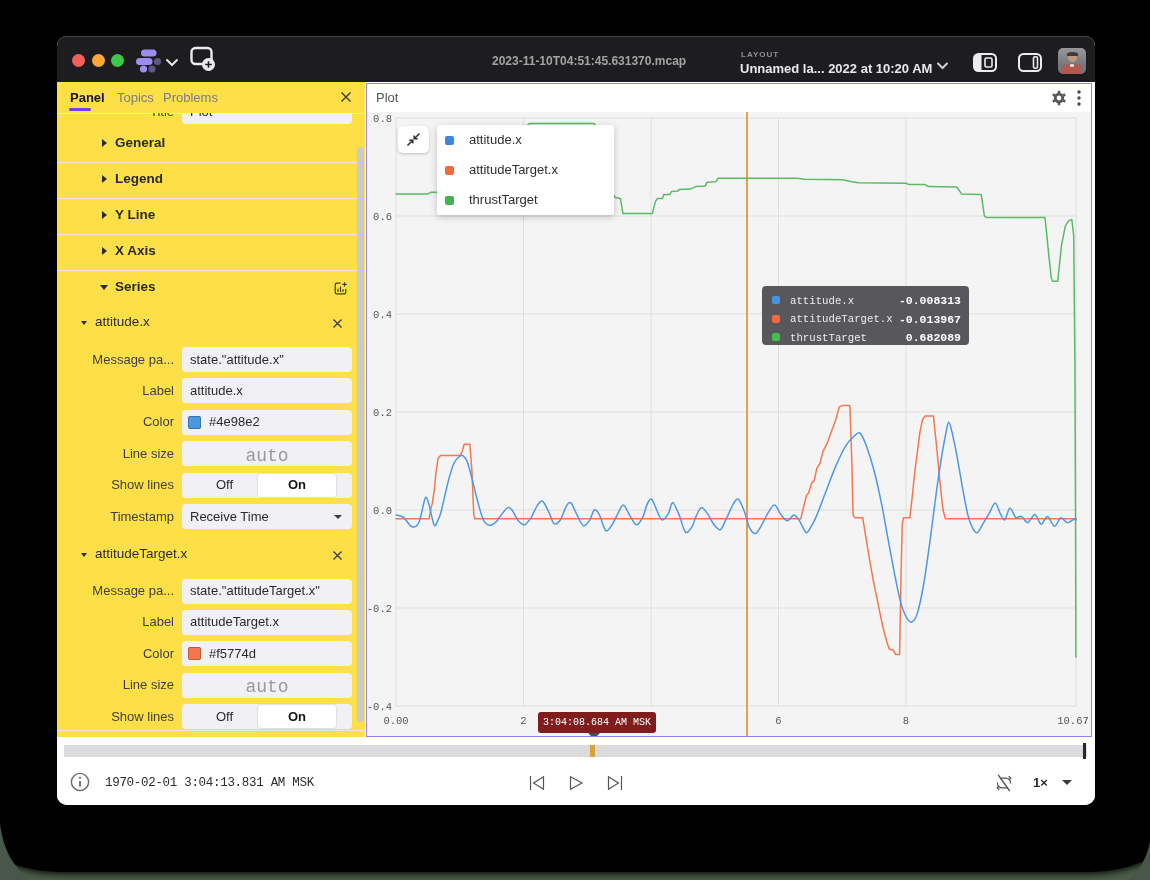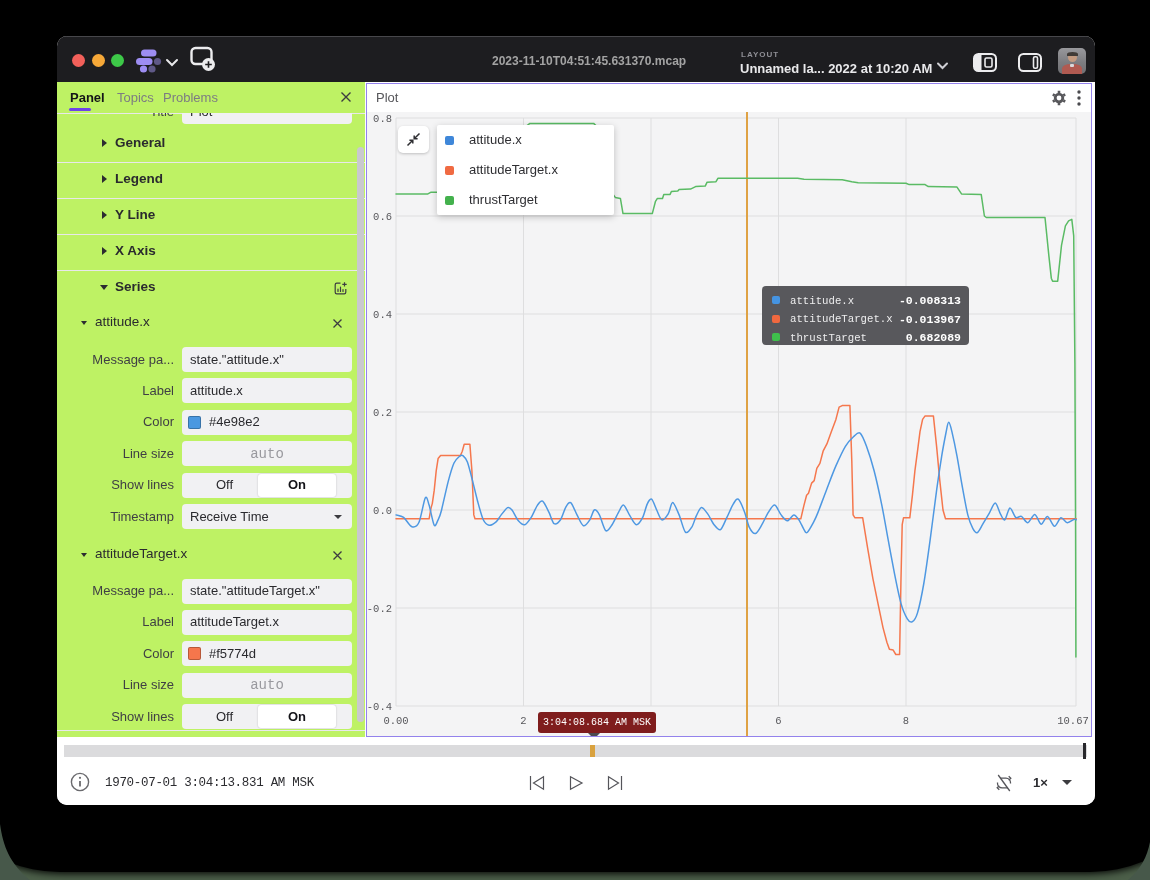--- a/index.html
+++ b/index.html
@@ -12,42 +12,42 @@
   border-top:1px solid #47474b; }
 .tl { position:absolute; top:17px; width:13px; height:13px; border-radius:50%; }
 .ttl { position:absolute; top:17px; color:#a3a3a3; font-size:12px; font-weight:700; }
 #laylab { position:absolute; left:684px; top:13px; color:#8f8f95; font-size:8px;
   font-weight:700; letter-spacing:1px; }
 #layname { position:absolute; left:683px; top:23.5px; color:#e9e9eb; font-size:13px; font-weight:700; }
 
 #avatar { position:absolute; left:1001px; top:11px; width:28px; height:26px; border-radius:5px;
   background:linear-gradient(#98989c 0%, #7d7d81 55%, #6f6f73 100%); overflow:hidden; }
 
-#sidebar { position:absolute; left:0; top:46px; width:308px; height:694px; background:#bef264; }
+#sidebar { position:absolute; left:0; top:46px; width:308px; height:694px; background:#fde047; }
 .tab { position:absolute; top:8px; font-size:13px; color:#7c7c82; }
 #tabline { position:absolute; left:12px; top:26px; width:22px; height:3px;
   background:#6e43e8; border-radius:2px; }
 .divider { position:absolute; left:0; width:308px; height:1px; background:#e8e8ea; }
 .secrow { position:absolute; left:0; width:308px; height:36px;margin-left:36px; }
 .caret { position:absolute; left:9px; top:13px; width:0; height:0;
   border-left:5px solid #2c2c30; border-top:4px solid transparent; border-bottom:4px solid transparent; }
 .caret-open { position:absolute; left:7px; top:15px; width:0; height:0;
   border-top:5px solid #2c2c30; border-left:4px solid transparent; border-right:4px solid transparent; }
 .caret-open.small { left:24px; top:10px; border-top-width:4.5px; border-left-width:3.8px; border-right-width:3.8px; }
 .sectxt { position:absolute; left:22px; top:9px; font-size:13.5px; font-weight:700; color:#2a2a2e; }
 .addico { position:absolute; left:276px; top:281px; }
 .shead { position:absolute; left:0; width:308px; height:25px; }
 .sheadtxt { position:absolute; left:38px; top:3px; font-size:13.5px; color:#2a2a2e; }
 .xico { position:absolute; left:275px; }
 .flabel { position:absolute; left:0; width:117px; text-align:right; font-size:13px;
   color:#3f3f44; padding-top:4.5px; height:25px; }
 .finput { position:absolute; left:125px; width:170px; height:25px; background:#f1f1f3;
   border-radius:4px; font-size:13px; color:#2a2a2e; padding:4.5px 0 0 8px; }
 .fauto { color:#99999e; text-align:center; padding-left:0;
-  font-family:"Liberation Mono", monospace; font-size:14px; }
+  font-family:"Liberation Mono", monospace; font-size:18px; }
 .swatch { position:absolute; left:6px; top:6px; width:13px; height:13px; border-radius:2px;
   border:1px solid rgba(0,0,0,0.25); }
 .hex { position:absolute; left:27px; top:4.5px; }
 .fseg { position:absolute; left:125px; width:170px; height:25px; background:#f1f1f3;
   border-radius:4px; }
 .segoff { position:absolute; left:0; top:4.5px; width:85px; text-align:center;
   font-size:13px; color:#2a2a2e; }
 .segon { position:absolute; left:76px; top:1px; width:78px; height:23px; background:#fff;
   border-radius:3px; text-align:center; font-size:13px; font-weight:700; color:#121217;
   padding-top:3.5px; box-shadow:0 0 2px rgba(0,0,0,0.22); }
@@ -340,21 +340,21 @@
   </div>
   <div id="playbar">
     <div id="track"></div>
     <div id="hovertick"></div>
     <div id="endcap"></div>
     <svg width="20" height="20" style="position:absolute;left:13px;top:35px" viewBox="0 0 20 20" fill="none" stroke="#6a6a6e" stroke-width="1.4">
       <circle cx="10" cy="10" r="8.6"></circle>
       <path d="M10 9 V14.5" stroke-width="1.8"></path>
         <circle cx="10" cy="5.8" r="1.1" fill="#6a6a6e" stroke="none"></circle>
     </svg>
-    <div id="stamp">1970-07-01 3:04:13.831 AM MSK</div>
+    <div id="stamp">1970-02-01 3:04:13.831 AM MSK</div>
     <svg width="17" height="16" style="position:absolute;left:472px;top:37.5px" viewBox="0 0 17 16" stroke="#55555a" stroke-width="1.2" fill="none">
       <path d="M1.5 1 V15"></path>
         <path d="M14.5 1.8 L4.5 8 L14.5 14.2 Z"></path>
     </svg>
     <svg width="15" height="16" style="position:absolute;left:512px;top:37.5px" viewBox="0 0 15 16" stroke="#55555a" stroke-width="1.2" fill="none">
       <path d="M1.5 1.8 L13 8 L1.5 14.2 Z"></path>
     </svg>
     <svg width="17" height="16" style="position:absolute;left:549px;top:37.5px" viewBox="0 0 17 16" stroke="#55555a" stroke-width="1.2" fill="none">
       <path d="M2.5 1.8 L12.5 8 L2.5 14.2 Z"></path>
         <path d="M15.5 1 V15"></path>

